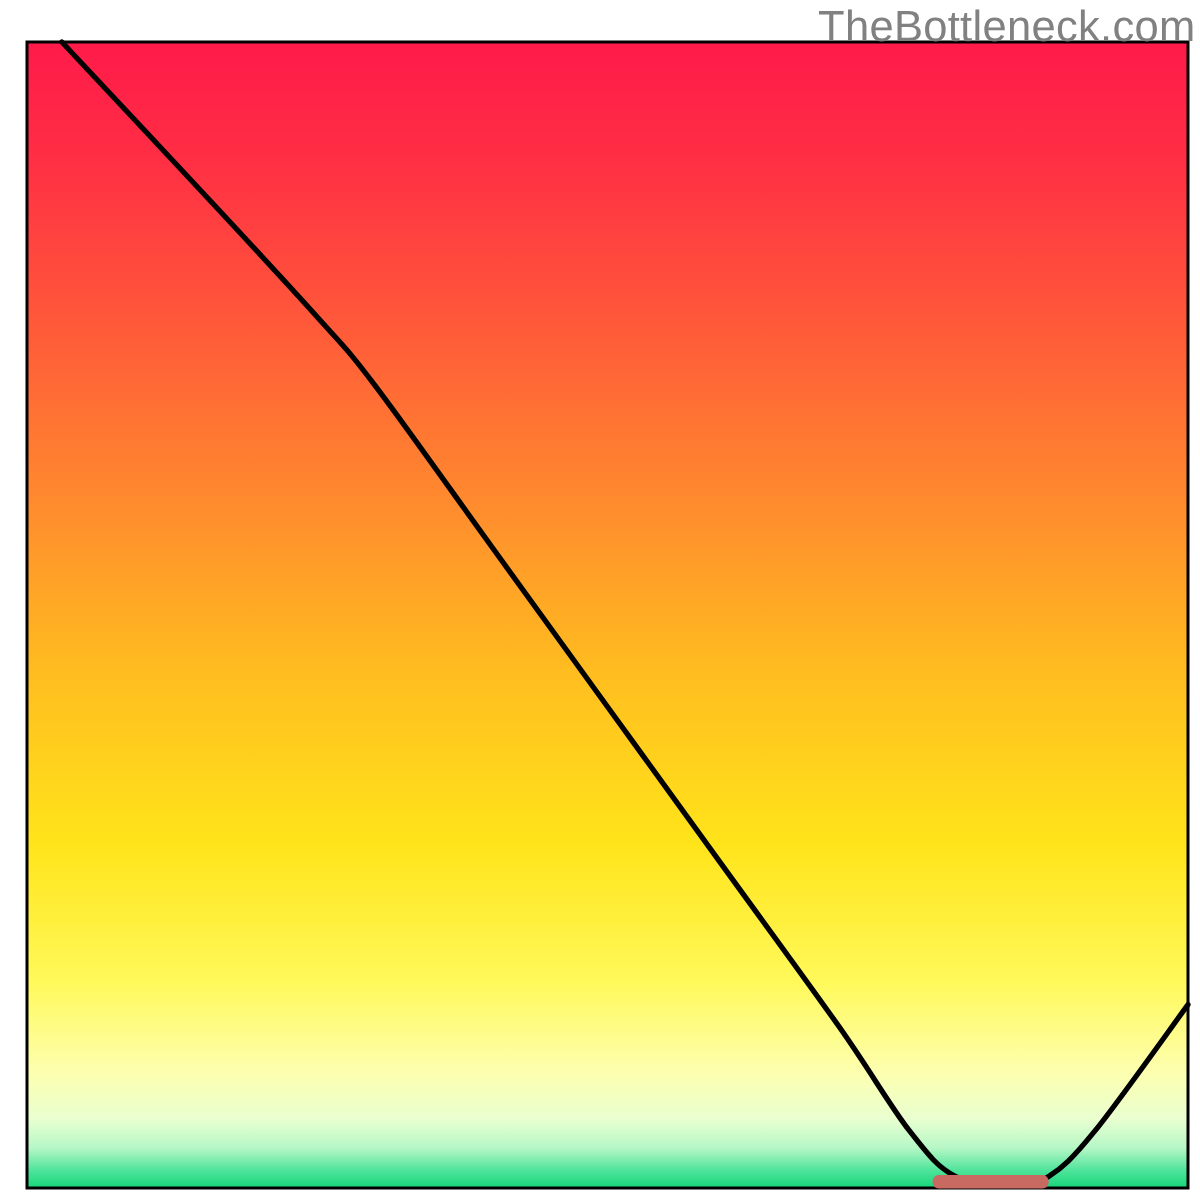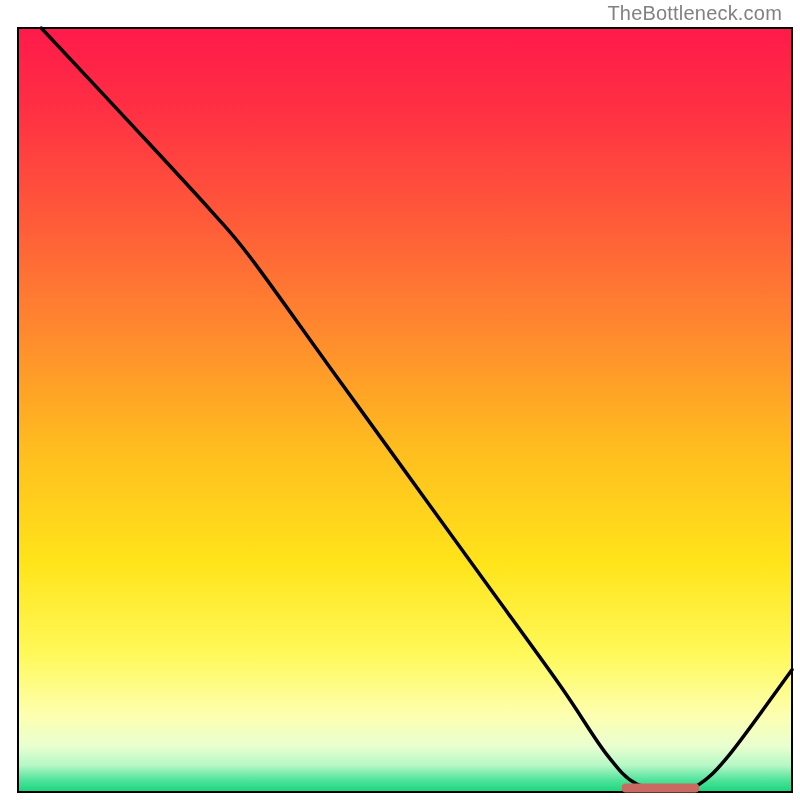--- a/index.html
+++ b/index.html
@@ -11,23 +11,23 @@
     overflow: hidden;
   }
   .frame {
     position: relative;
     width: 800px;
     height: 800px;
   }
   .watermark {
     position: absolute;
     top: 2px;
-    right: 18px;
+    right: 3px;
     font-family: Arial, Helvetica, sans-serif;
-    font-size: 20px;
+    font-size: 29px;
     font-weight: 500;
     color: #818181;
     letter-spacing: 0.2px;
     z-index: 10;
     text-align: right;
   }
   svg {
     position: absolute;
     top: 0;
     left: 0;

